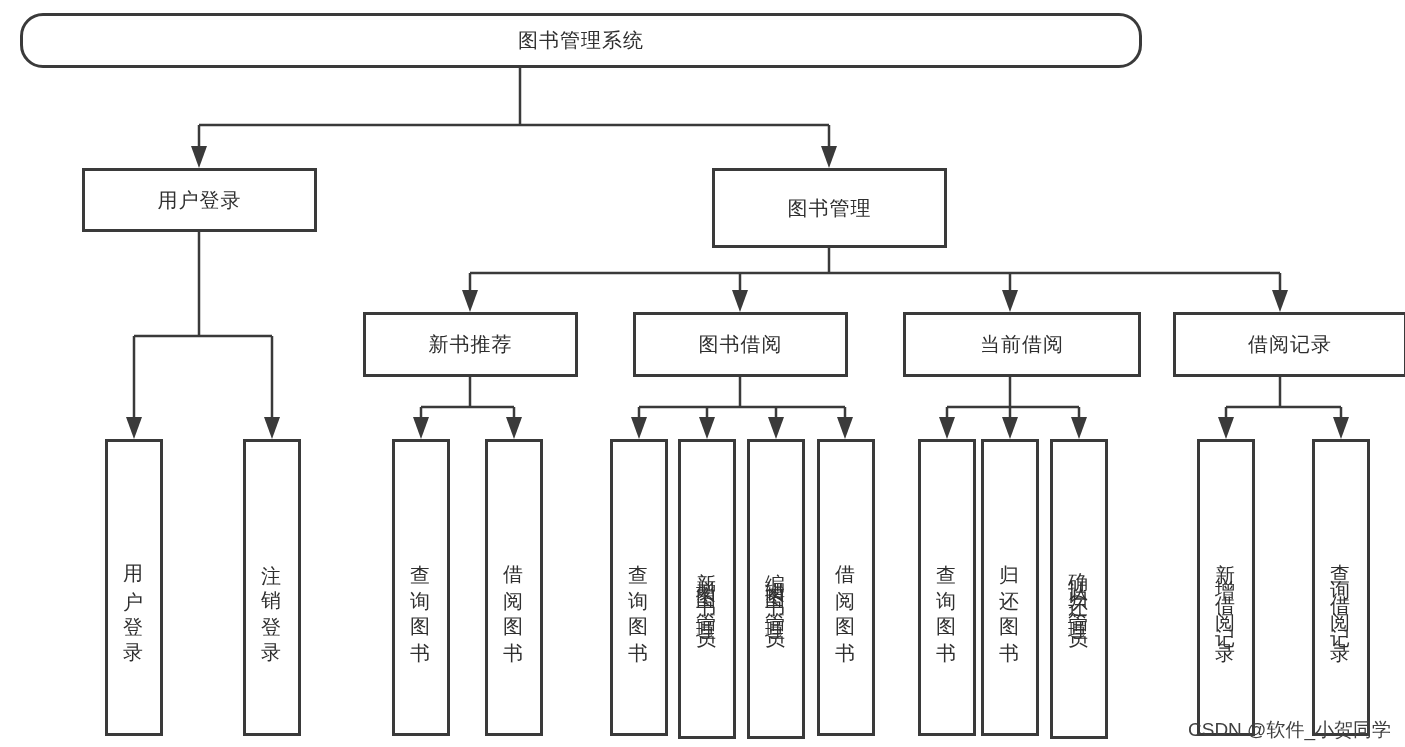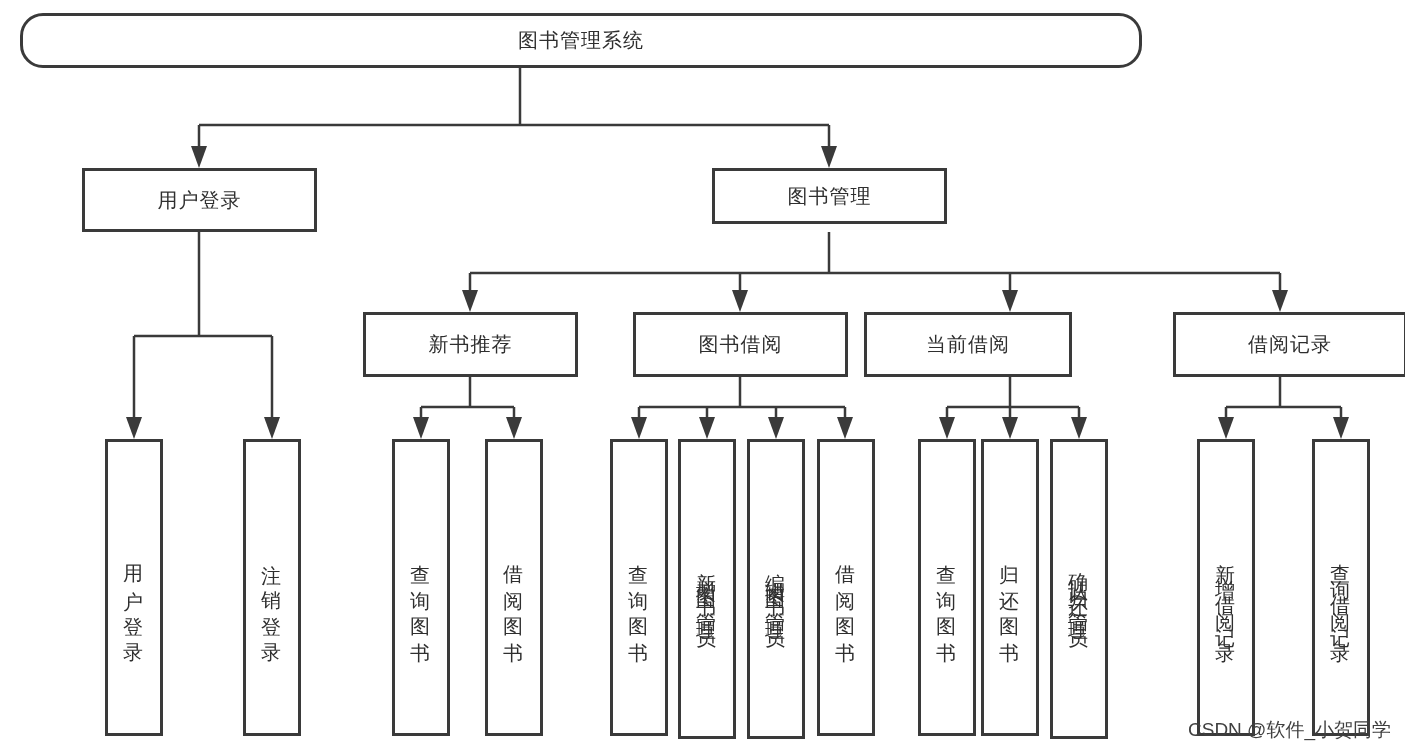--- a/index.html
+++ b/index.html
@@ -107,24 +107,24 @@
       <polygon points="837,417 853,417 845,439" fill="#3a3a3a"></polygon>
       <polygon points="939,417 955,417 947,439" fill="#3a3a3a"></polygon>
       <polygon points="1002,417 1018,417 1010,439" fill="#3a3a3a"></polygon>
       <polygon points="1071,417 1087,417 1079,439" fill="#3a3a3a"></polygon>
       <polygon points="1218,417 1234,417 1226,439" fill="#3a3a3a"></polygon>
       <polygon points="1333,417 1349,417 1341,439" fill="#3a3a3a"></polygon>
     </svg>
   <div id="watermark" style="color: #404040;">CSDN @软件_小贺同学</div>
 <div class="node h" style="left: 20px; top: 13px; width: 1122px; height: 55px; border-radius: 23px;">图书管理系统</div>
     <div class="node h" style="left: 82px; top: 168px; width: 235px; height: 64px;">用户登录</div>
-    <div class="node h" style="left: 712px; top: 168px; width: 235px; height: 56px;">图书管理</div>
+    <div class="node h" style="left: 712px; top: 168px; width: 235px; height: 80px;">图书管理</div>
     <div class="node h" style="left: 363px; top: 312px; width: 215px; height: 65px;">新书推荐</div>
     <div class="node h" style="left: 633px; top: 312px; width: 215px; height: 65px;">图书借阅</div>
-    <div class="node h" style="left: 864px; top: 312px; width: 208px; height: 65px;">当前借阅</div>
+    <div class="node h" style="left: 903px; top: 312px; width: 238px; height: 65px;">当前借阅</div>
     <div class="node h" style="left: 1173px; top: 312px; width: 234px; height: 65px;">借阅记录</div>
     <div class="node v ls-wide" style="left: 105px; top: 439px; width: 58px; height: 297px;">用户登录</div>
     <div class="node v ls-wide" style="left: 243px; top: 439px; width: 58px; height: 297px;">注销登录</div>
     <div class="node v ls-wide" style="left: 392px; top: 439px; width: 58px; height: 297px;">查询图书</div>
     <div class="node v ls-wide" style="left: 485px; top: 439px; width: 58px; height: 297px;">借阅图书</div>
     <div class="node v ls-wide" style="left: 610px; top: 439px; width: 58px; height: 297px;">查询图书</div>
     <div class="node v ls-tight" style="left: 678px; top: 439px; width: 58px; height: 300px;">新增图书（管理员）</div>
     <div class="node v ls-tight" style="left: 747px; top: 439px; width: 58px; height: 300px;">编辑图书（管理员）</div>
     <div class="node v ls-wide" style="left: 817px; top: 439px; width: 58px; height: 297px;">借阅图书</div>
     <div class="node v ls-wide" style="left: 918px; top: 439px; width: 58px; height: 297px;">查询图书</div>

